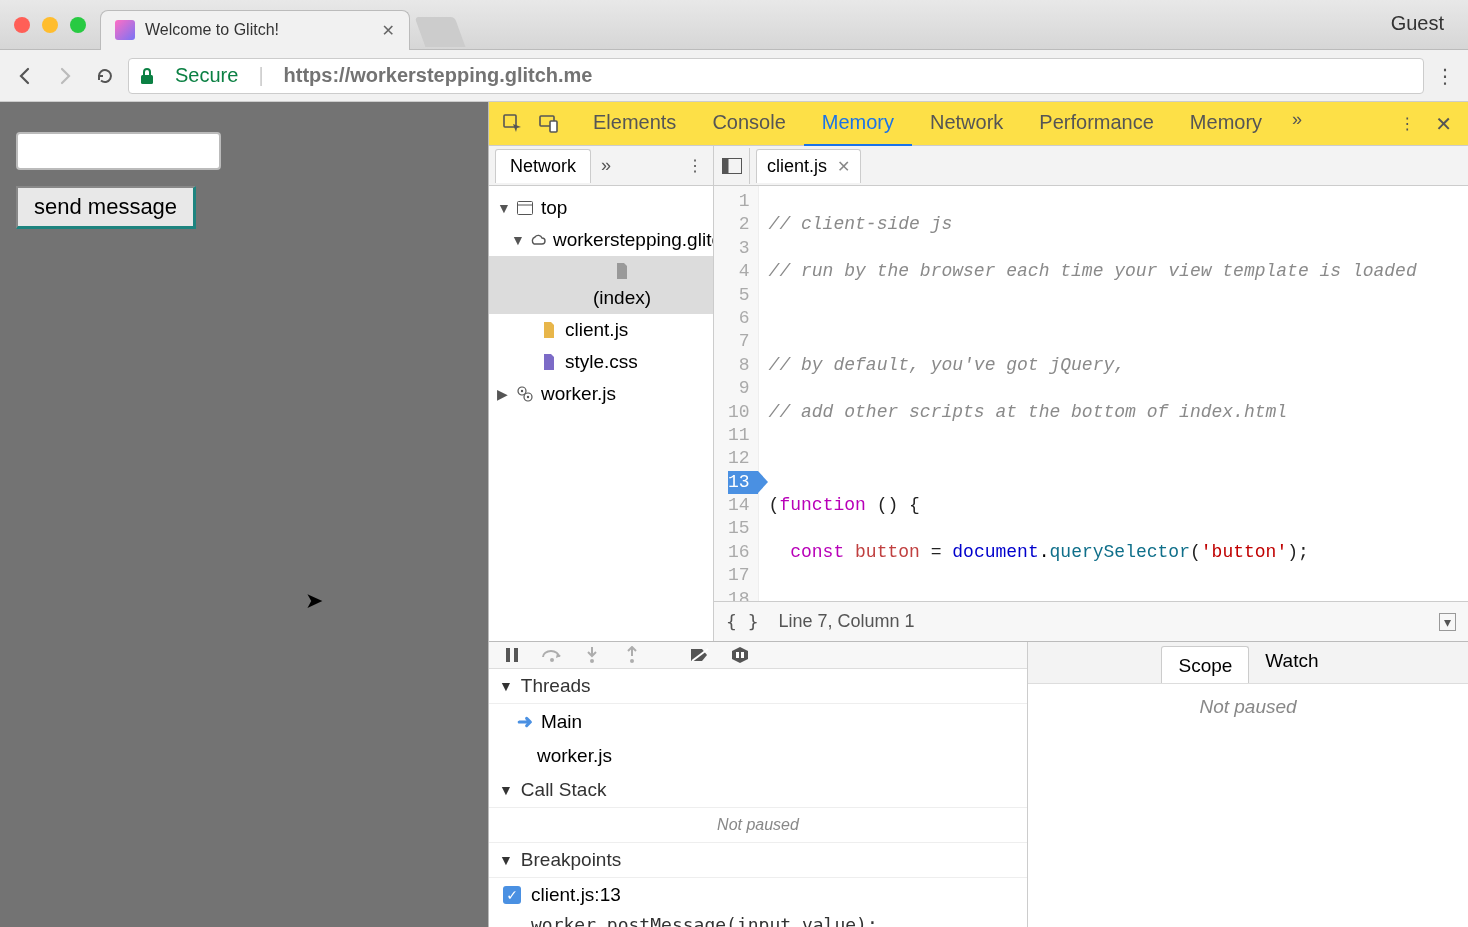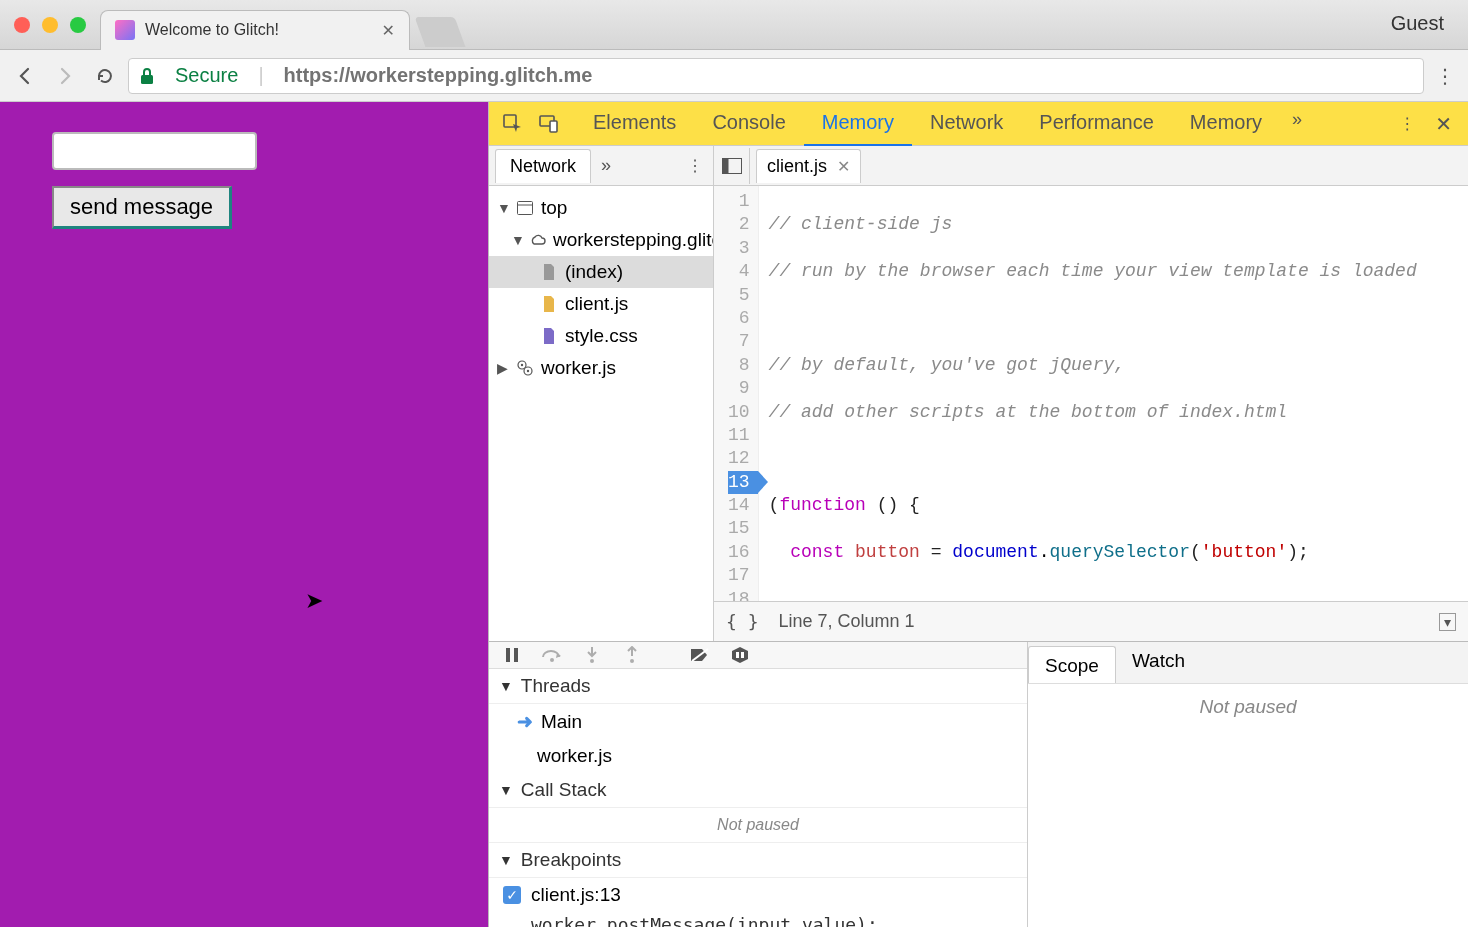--- a/index.html
+++ b/index.html
@@ -25,21 +25,21 @@
 .nav-btn.disabled { color: #bbb; }
 .omnibox { flex: 1; background: #fff; border: 1px solid #ccc; border-radius: 4px; height: 36px; display: flex; align-items: center; padding: 0 10px; gap: 20px; font-size: 20px; }
 .lock-icon { color: #0b8043; }
 .secure-text { color: #0b8043; }
 .url-sep { color: #ccc; }
 .url-text { color: #737373; font-weight: bold; }
 .menu-dots { width: 30px; text-align: center; font-size: 20px; color: #555; cursor: pointer; }
 
 
 .content-area { display: flex; height: calc(927px - 50px - 52px); }
-.page-content { width: 488px; padding: 30px 52px; background: #a21caf; }
+.page-content { width: 488px; padding: 30px 16px; background: #737373; }
 .page-input { width: 205px; height: 38px; border: 2px solid #bbb; border-radius: 4px; padding: 4px 8px; font-size: 16px; margin-bottom: 16px; display: block; }
 .page-button { background: #e8e8e8; border: 2px solid #888; border-right: 3px solid #1e847f; border-bottom: 3px solid #1e847f; padding: 6px 16px; font-size: 22px; cursor: pointer; }
 
 
 .devtools { flex: 1; border-left: 1px solid #bbb; display: flex; flex-direction: column; background: #fff; }
 .dt-toolbar { height: 44px; border-bottom: 1px solid #ccc; display: flex; align-items: center; padding: 0 6px; background: #fde047; }
 .dt-toolbar-icon { width: 36px; height: 36px; display: flex; align-items: center; justify-content: center; color: #555; cursor: pointer; }
 .dt-tabs { display: flex; gap: 0; margin-left: 8px; }
 .dt-tab { padding: 10px 18px; font-size: 20px; color: #555; cursor: pointer; border-bottom: 3px solid transparent; }
 .dt-tab.active { color: #1a73e8; border-bottom-color: #1a73e8; }
@@ -49,21 +49,21 @@
 
 
 .sources-panel { flex: 1; display: flex; min-height: 0; }
 .nav-panel { width: 225px; border-right: 1px solid #ccc; display: flex; flex-direction: column; }
 .nav-header { height: 40px; border-bottom: 1px solid #ccc; display: flex; align-items: center; background: #f3f3f3; }
 .nav-header-tab { padding: 6px 14px; font-size: 18px; border: 1px solid #ccc; border-bottom: none; background: #fff; margin-left: 6px; height: 34px; display: flex; align-items: center; border-radius: 3px 3px 0 0; }
 .nav-header-more { padding: 0 10px; color: #555; cursor: pointer; font-size: 18px; }
 .nav-header-kebab { margin-left: auto; padding: 0 10px; color: #555; cursor: pointer; }
 .file-tree { flex: 1; padding: 6px 0; overflow: hidden; }
 .tree-row { display: flex; align-items: center; padding: 5px 8px; font-size: 19px; gap: 6px; cursor: pointer; white-space: nowrap; }
-.tree-row.selected { background: #dcdcdc; }
+.tree-row.selected { background: #dcdcdc; flex-direction: column; }
 .tree-indent-1 { padding-left: 22px; }
 .tree-indent-2 { padding-left: 50px; }
 .tree-disclosure { width: 12px; font-size: 14px; color: #555; }
 .file-icon { width: 20px; height: 20px; display: inline-flex; align-items: center; justify-content: center; font-size: 14px; }
 
 
 .editor-area { flex: 1; display: flex; flex-direction: column; min-width: 0; }
 .editor-tabs-row { height: 40px; border-bottom: 1px solid #ccc; display: flex; align-items: center; background: #f3f3f3; }
 .editor-pane-icon { width: 36px; height: 36px; display: flex; align-items: center; justify-content: center; border-right: 1px solid #ccc; color: #555; cursor: pointer; }
 .editor-tab { display: flex; align-items: center; padding: 0 10px; height: 34px; background: #fff; border: 1px solid #ccc; border-bottom: none; margin-left: 6px; border-radius: 3px 3px 0 0; font-size: 18px; gap: 10px; }
@@ -99,21 +99,21 @@
 
 .dbg-section-header { display: flex; align-items: center; padding: 6px 10px; font-size: 19px; color: #333; cursor: pointer; border-bottom: 1px solid #eee; }
 .dbg-section-header .disclosure { margin-right: 8px; font-size: 14px; }
 .thread-row { display: flex; align-items: center; padding: 6px 12px 6px 28px; font-size: 19px; }
 .thread-row.active::before { content:'➜'; color:#4a90e2; margin-right: 8px; font-weight: bold; }
 .not-paused { text-align: center; color: #888; font-style: italic; padding: 8px; border-bottom: 1px solid #eee; }
 .bp-row { display: flex; align-items: center; padding: 6px 14px; font-size: 19px; gap: 10px; }
 .bp-check { width: 18px; height: 18px; background: #4a90e2; border-radius: 3px; color: #fff; display: flex; align-items: center; justify-content: center; font-size: 14px; }
 .bp-code { padding: 2px 14px 6px 42px; font-family: Menlo, Monaco, monospace; font-size: 18px; color: #333; }
 
-.scope-watch-tabs { display: flex; height: 42px; border-bottom: 1px solid #ddd; background: #f3f3f3; }
+.scope-watch-tabs { display: flex; height: 42px; border-bottom: 1px solid #ddd; background: #f3f3f3; justify-content: center; }
 .sw-tab { padding: 8px 16px; font-size: 19px; cursor: pointer; }
 .sw-tab.active { background: #fff; border: 1px solid #ccc; border-bottom: none; border-radius: 3px 3px 0 0; margin-top: 4px; }
 .sw-content { flex: 1; display: flex; align-items: flex-start; justify-content: center; padding-top: 12px; color: #888; font-style: italic; font-size: 19px; }
 
 
 svg { display: block; }
 
 
 .cursor-arrow { position: absolute; left: 305px; top: 588px; font-size: 22px; pointer-events: none; color: #000; }
 </style>

